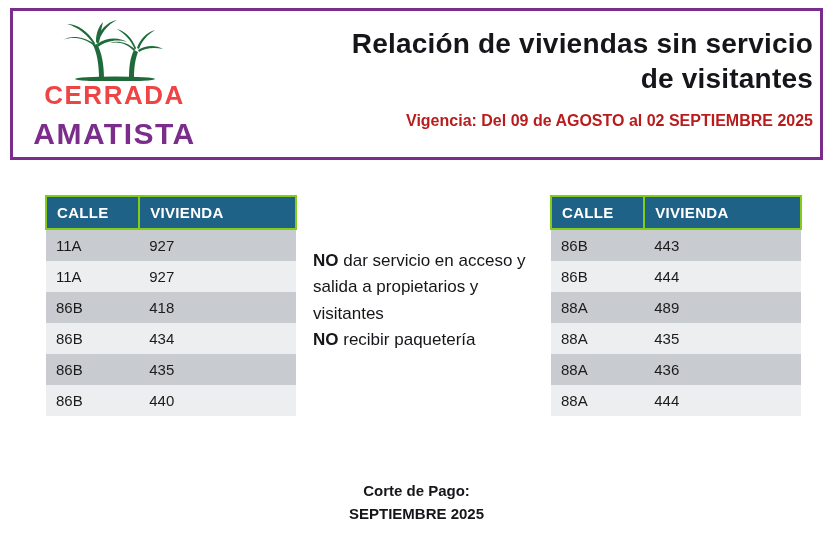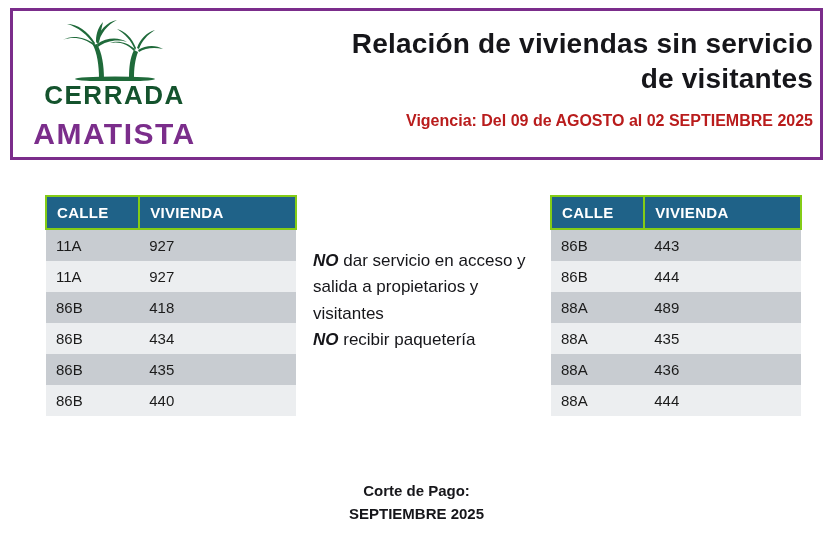--- a/index.html
+++ b/index.html
@@ -46,21 +46,21 @@
   }
   .logo-art {
     width: 120px;
     height: 62px;
     margin-top: 2px;
     position: relative;
   }
   .logo-cerrada {
     font-size: 26px;
     font-weight: bold;
-    color: #14532d;
+    color: #ef4444;
     letter-spacing: 1.5px;
     line-height: 1;
     margin-top: 1px;
     font-family: "Liberation Sans", sans-serif;
   }
   .logo-amatista {
     font-size: 30px;
     font-weight: bold;
     color: #7b2d8b;
     letter-spacing: 1.5px;
@@ -124,21 +124,21 @@
   
   .note {
     position: absolute;
     left: 313px;
     top: 248px;
     width: 222px;
     font-size: 17px;
     color: #16161a;
     line-height: 1.55;
   }
-  .note b { font-weight: bold; font-style: italic; }
+  .note b { font-weight: bold; }
 
   
   .footer {
     position: absolute;
     left: 0;
     top: 480px;
     width: 833px;
     text-align: center;
     font-size: 15px;
     font-weight: bold;

